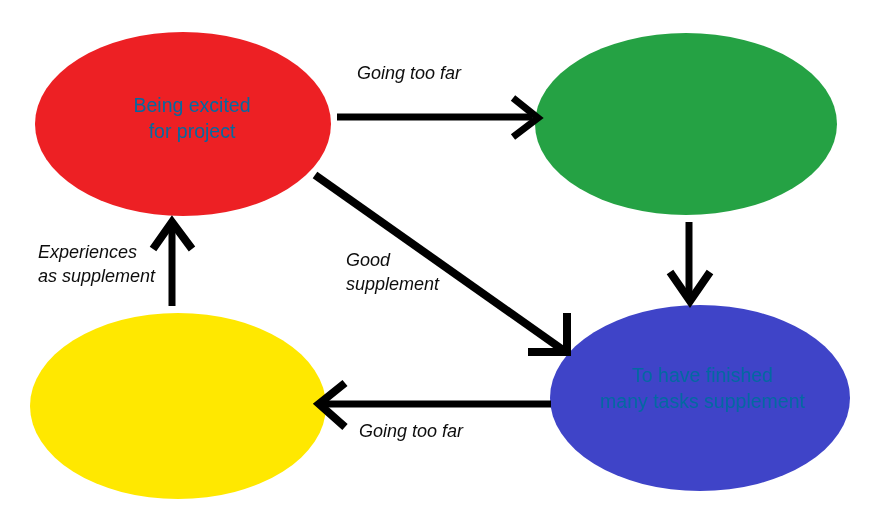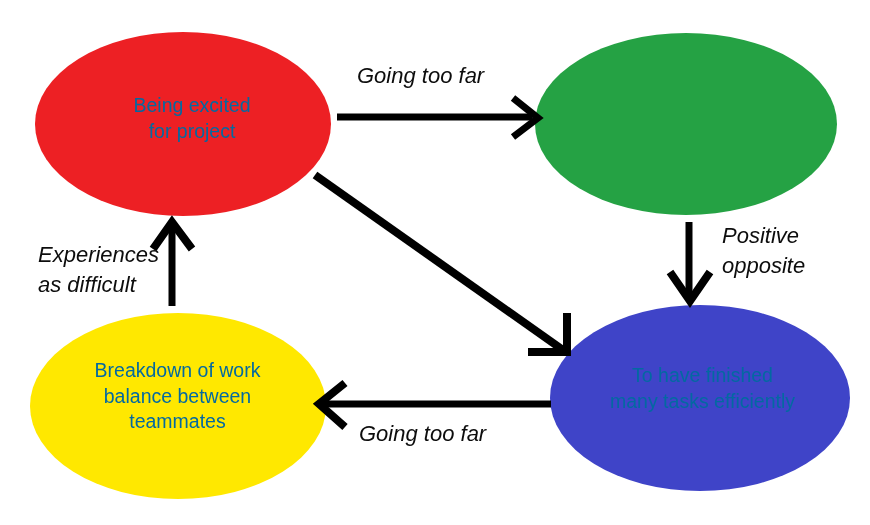--- a/index.html
+++ b/index.html
@@ -32,21 +32,21 @@
     font-size: 19.5px;
     line-height: 1.32;
     white-space: pre-line;
     pointer-events: none;
   }
   .edge-label {
     position: absolute;
     color: #0d0d0d;
     font-family: "Liberation Sans", sans-serif;
     font-style: italic;
-    font-size: 22px;
+    font-size: 18px;
     line-height: 1.35;
     white-space: pre-line;
   }
   .el-red    { left: 92px;  top: 93px;  width: 200px; }
   .el-green  { left: 600px; top: 93px;  width: 180px; }
   .el-yellow { left: 70px;  top: 358px; width: 215px; }
   .el-blue   { left: 590px; top: 363px; width: 225px; }
 
   .lbl-going-top   { left: 357px; top: 61px; }
   .lbl-positive    { left: 722px; top: 221px; }
@@ -93,31 +93,28 @@
       <path d="M 315 175 L 563 350" stroke="#000000" stroke-width="8" stroke-linecap="butt" fill="none"></path>
       <path d="M 567 313 L 567 352 L 528 352" stroke="#000000" stroke-width="8" stroke-linecap="butt" stroke-linejoin="miter" fill="none"></path>
     </g>
 
   </svg>
 
   <div class="node-label el-red">Being excited
 for project</div>
 
 
-  <div class="node-label el-yellow">Breakdown of work
-balance between
-teammates</div>
 
   <div class="node-label el-blue">To have finished
-many tasks efficiently</div>
+many tasks supplement</div>
 
   <div class="edge-label lbl-going-top">Going too far</div>
 
-  <div class="edge-label lbl-positive">Positive
-opposite</div>
 
   <div class="edge-label lbl-going-bot">Going too far</div>
 
   <div class="edge-label lbl-experiences">Experiences
-as difficult</div>
+as supplement</div>
 
+  <div class="edge-label lbl-good-supp">Good
+supplement</div>
 
 </div>
 
 </body></html>

